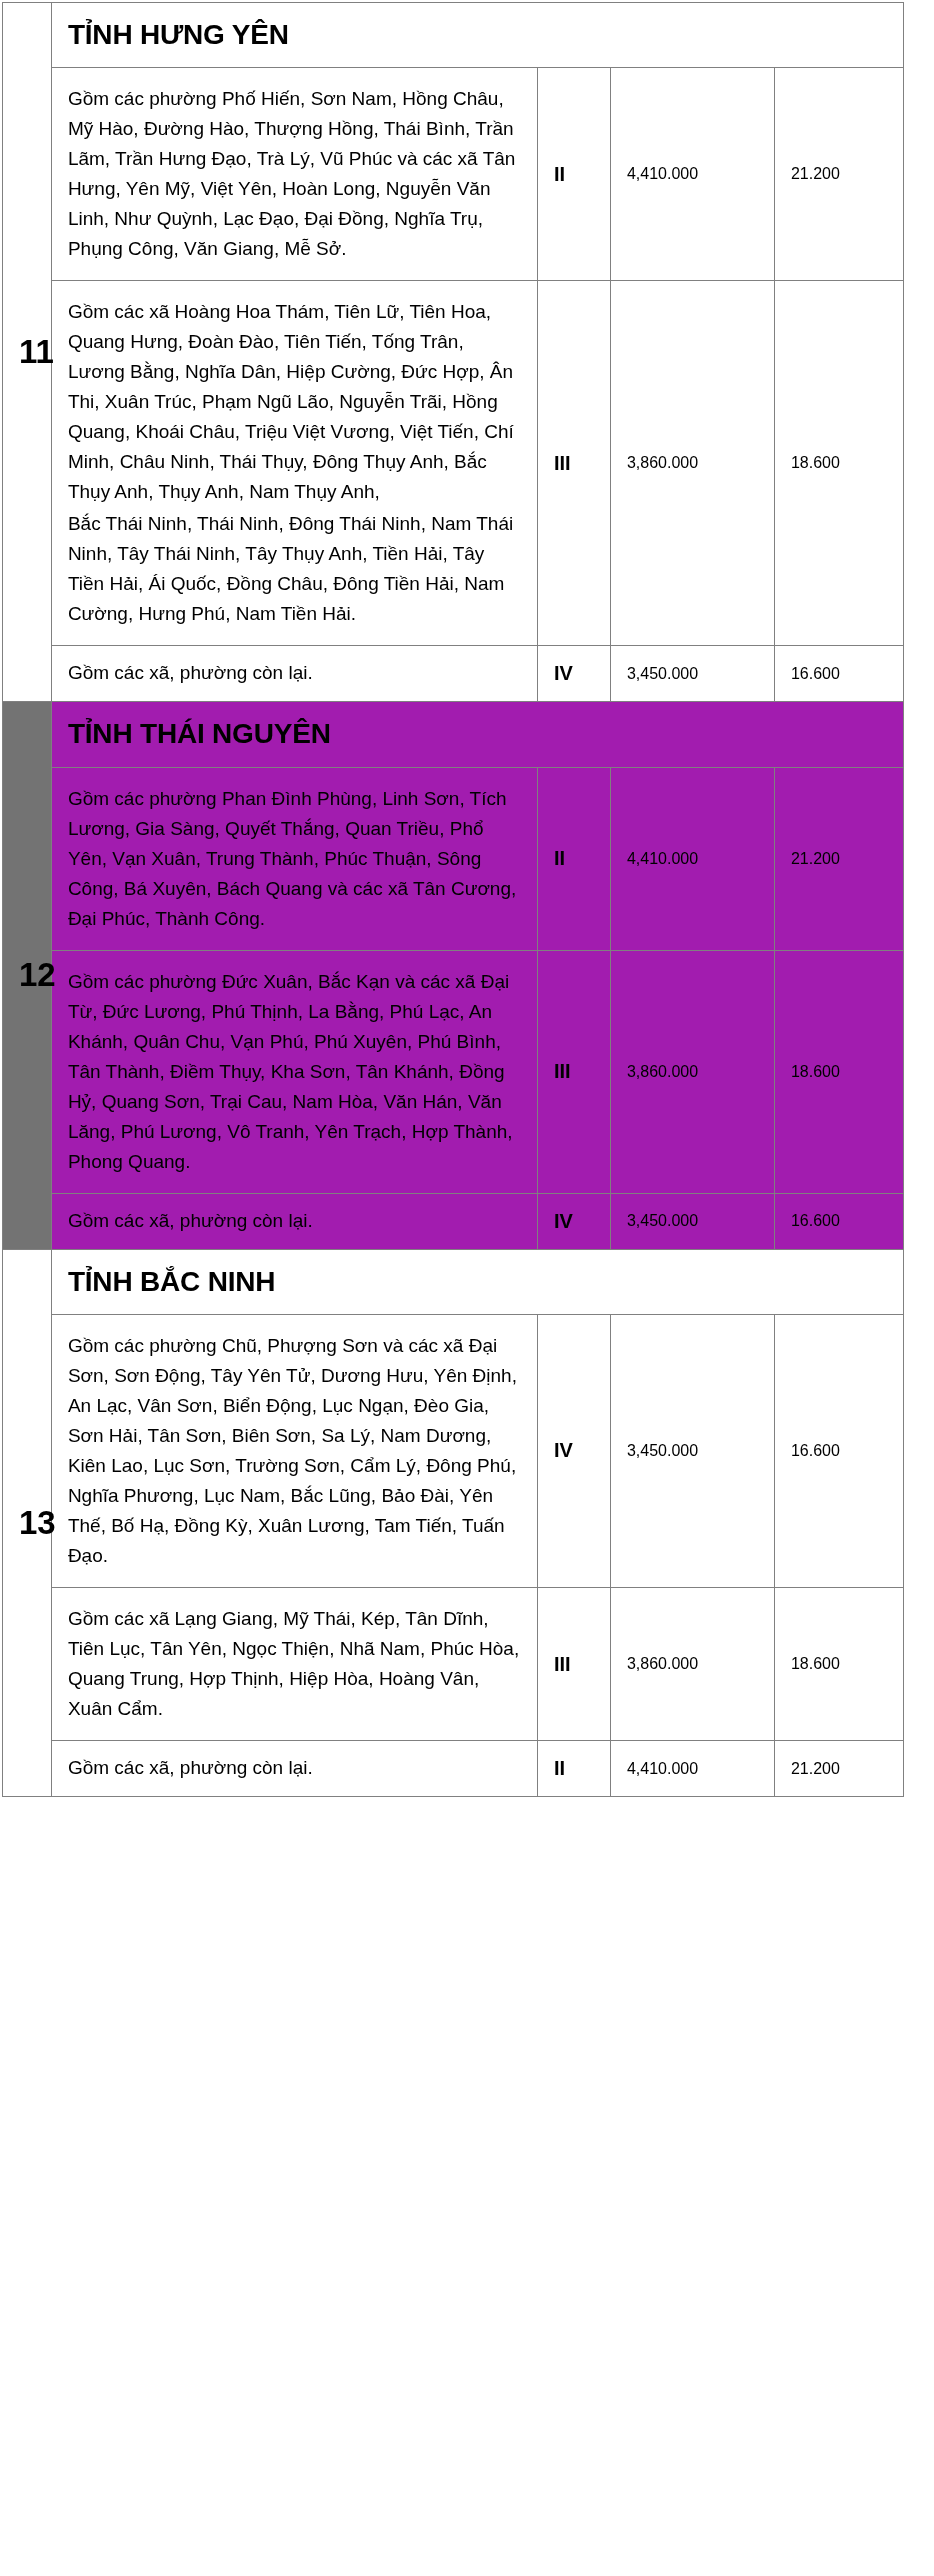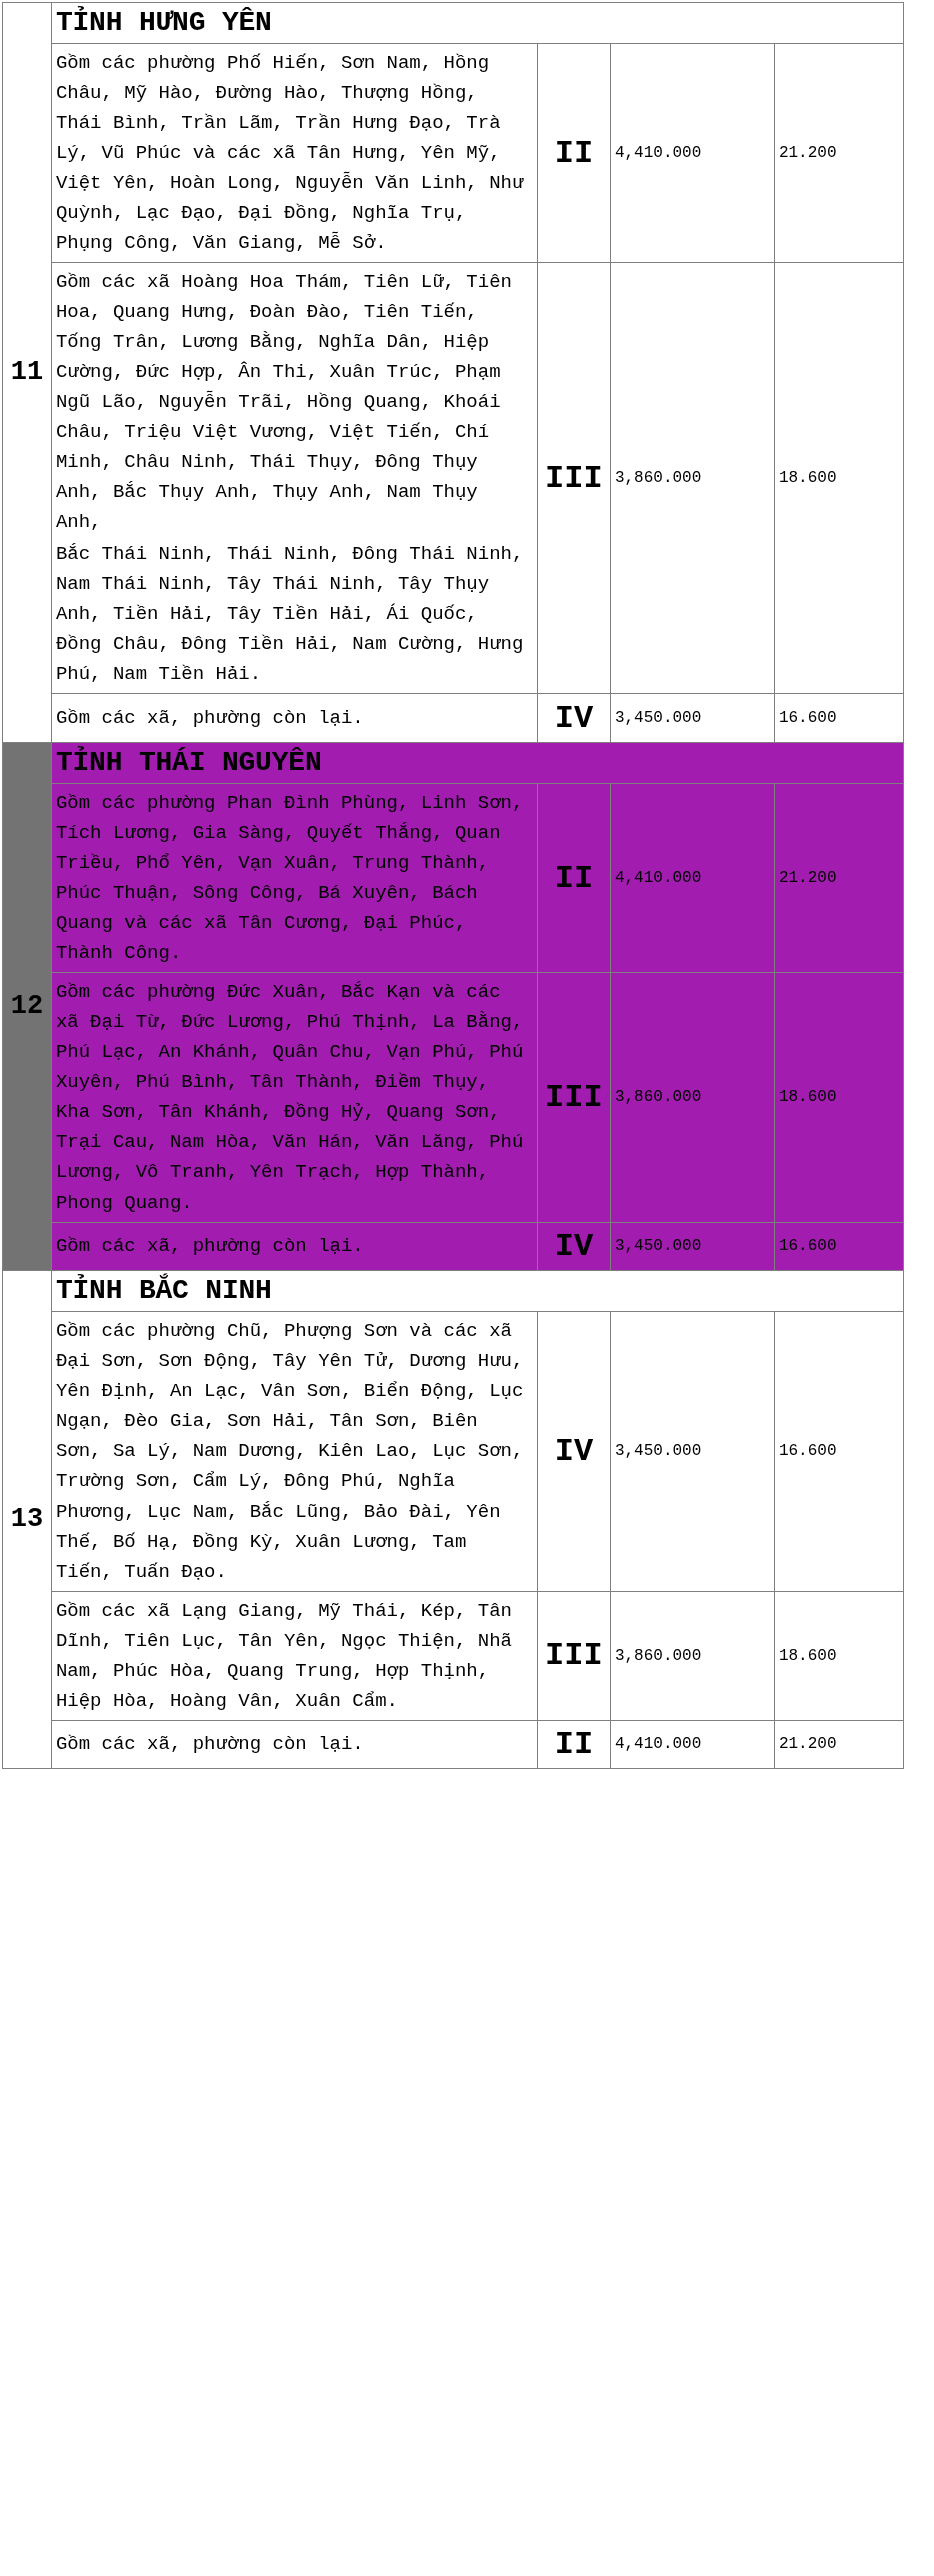--- a/index.html
+++ b/index.html
@@ -27,29 +27,28 @@
     table-layout: fixed;
   }
   table.price-table col.c-idx    { width: 49px; }
   table.price-table col.c-desc   { width: 486px; }
   table.price-table col.c-roman  { width: 73px; }
   table.price-table col.c-price1 { width: 164px; }
   table.price-table col.c-price2 { width: 129px; }
 
   table.price-table td {
     border: 0.9px solid #808080;
-    padding: 4px;
+    padding: 16px;
     vertical-align: middle;
     background: #ffffff;
-    font-family: Liberation Mono, monospace;
   }
   td.idx {
     text-align: center;
     font-weight: bold;
-    font-size: 27px;
+    font-size: 33px;
     vertical-align: middle;
     line-height: 1.1;
   }
   td.province {
     font-weight: bold;
     font-size: 28px;
     letter-spacing: -0.2px;
     padding: 9.3px 0 11.2px 17px;
     line-height: 1.15;
     white-space: nowrap;
@@ -66,23 +65,22 @@
   }
   td.desc p + p {
     margin-top: 2px;
   }
   td.desc.single {
     vertical-align: middle;
     padding-top: 8.4px;
     padding-bottom: 9.3px;
   }
   td.roman {
-    text-align: center;
     font-weight: bold;
-    font-size: 32px;
+    font-size: 20px;
     vertical-align: middle;
   }
   td.price {
     text-align: left;
     font-size: 16px;
     vertical-align: middle;
     white-space: nowrap;
   }
   tr.hl td { background: #a21caf; }
   tr.hl td.idx { background: #737373; }

